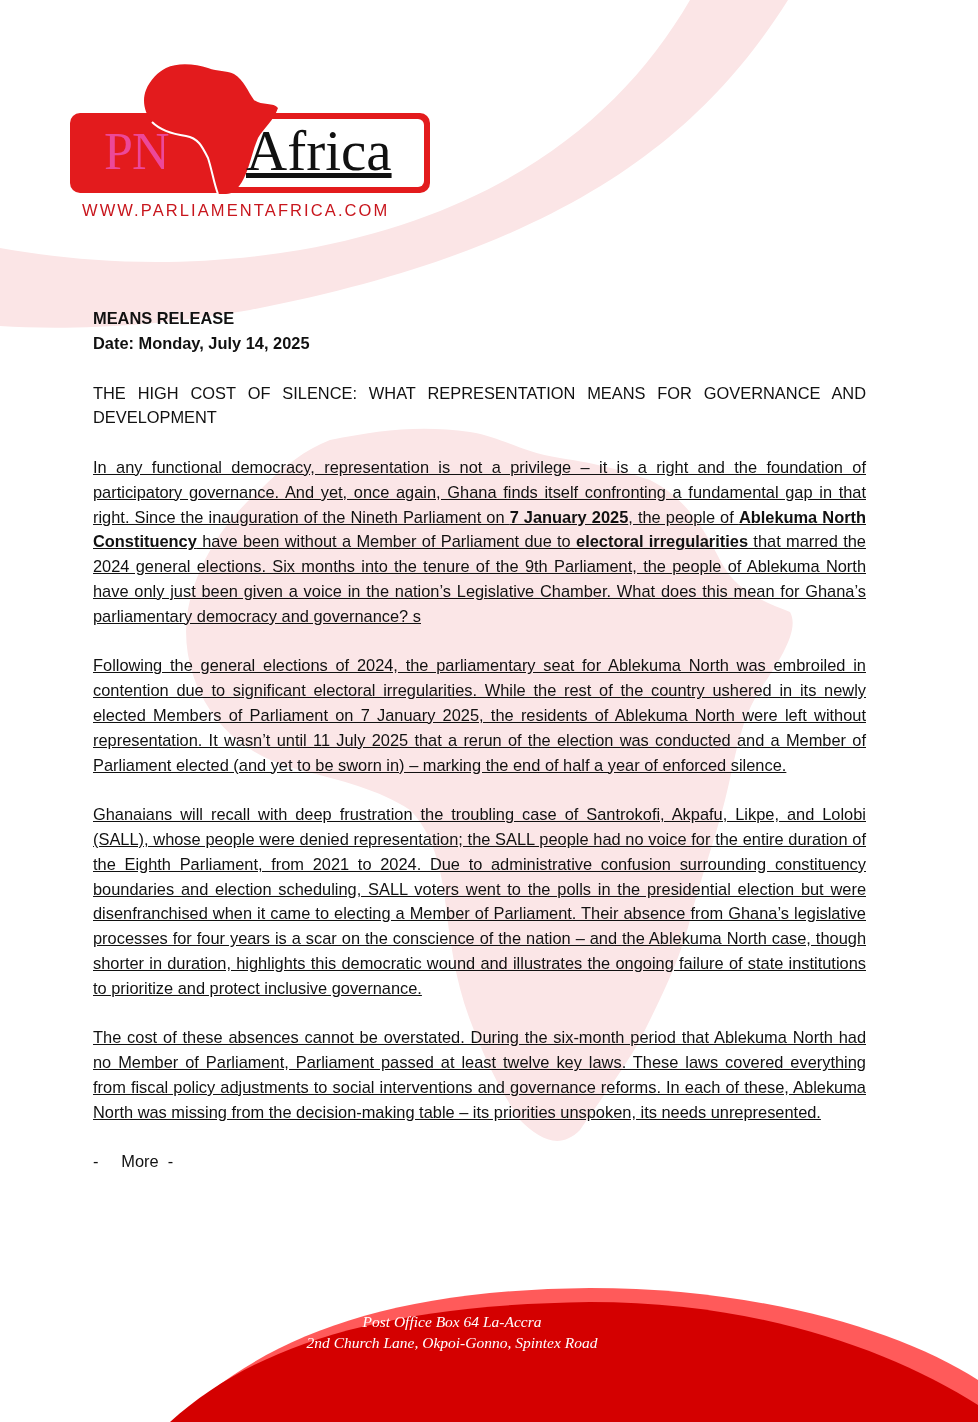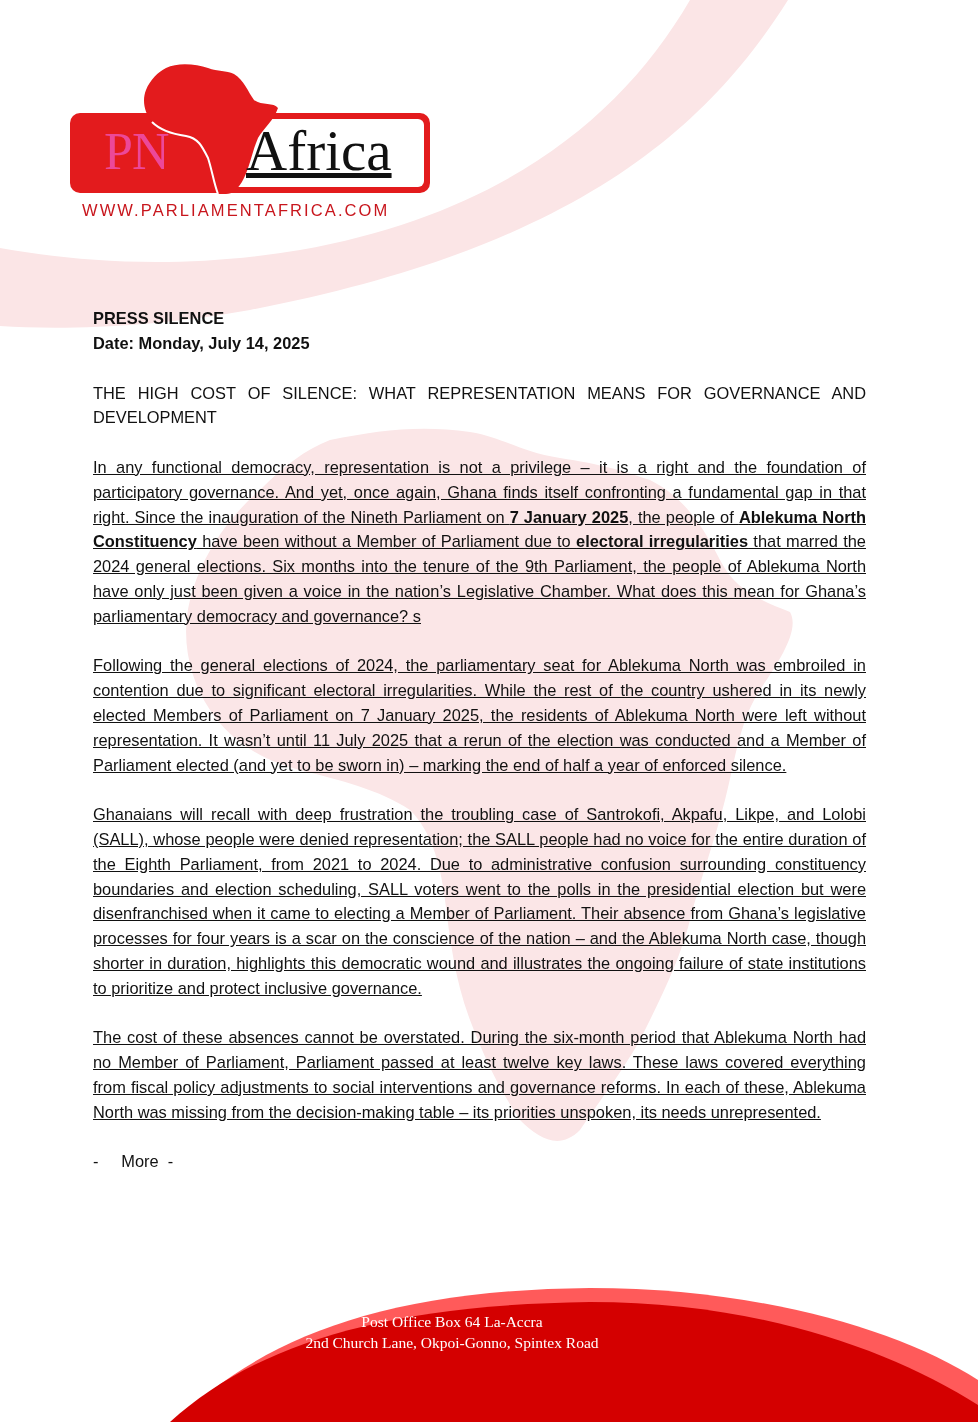--- a/index.html
+++ b/index.html
@@ -41,29 +41,29 @@
   <svg class="logo-map" viewBox="0 0 370 140" xmlns="http://www.w3.org/2000/svg">
     <path d="M 98 10 C 110 4, 128 6, 140 10 C 150 14, 158 12, 166 16 C 176 22, 180 34, 186 42 C 194 48, 206 44, 210 50 C 206 62, 196 70, 190 80 C 184 94, 182 108, 176 120 C 170 132, 164 136, 158 136 L 150 136 C 146 126, 144 112, 140 100 C 134 88, 130 80, 118 78 C 104 76, 92 72, 84 64 C 76 54, 74 42, 78 32 C 82 22, 90 14, 98 10 Z" fill="#e31b1d"></path>
     <path d="M 84 64 C 92 72, 104 76, 118 78 C 130 80, 134 88, 140 100 C 144 112, 146 126, 150 136" fill="none" stroke="#ffffff" stroke-width="2"></path>
   </svg>
   <div class="logo-pn">PN</div>
   <div class="logo-africa">Africa</div>
   <div class="logo-url">WWW.PARLIAMENTAFRICA.COM</div>
 </div>
 
 <div class="content">
-  <p class="hdr">PRESS SILENCE</p>
+  <p class="hdr">MEANS RELEASE</p>
   <p class="hdr">Date: Monday, July 14, 2025</p>
   <p class="title">THE HIGH COST OF SILENCE: WHAT REPRESENTATION MEANS FOR GOVERNANCE AND DEVELOPMENT</p>
 
   <p class="para"><span>In any functional democracy, representation is not a privilege – it is a right and the foundation of participatory governance. And yet, once again, Ghana finds itself confronting a fundamental gap in that right. Since the inauguration of the Nineth Parliament on </span><b>7 January 2025</b><span>, the people of </span><b>Ablekuma North Constituency</b><span> have been without a Member of Parliament due to </span><b>electoral irregularities</b><span> that marred the 2024 general elections. Six months into the tenure of the 9th Parliament, the people of Ablekuma North have only just been given a voice in the nation’s Legislative Chamber. What does this mean for Ghana’s parliamentary democracy and governance? s</span></p>
 
   <p class="para">Following the general elections of 2024, the parliamentary seat for Ablekuma North was embroiled in contention due to significant electoral irregularities. While the rest of the country ushered in its newly elected Members of Parliament on 7 January 2025, the residents of Ablekuma North were left without representation. It wasn’t until 11 July 2025 that a rerun of the election was conducted and a Member of Parliament elected (and yet to be sworn in) – marking the end of half a year of enforced silence.</p>
   <p class="para">Ghanaians will recall with deep frustration the troubling case of Santrokofi, Akpafu, Likpe, and Lolobi (SALL), whose people were denied representation; the SALL people had no voice for the entire duration of the Eighth Parliament, from 2021 to 2024. Due to administrative confusion surrounding constituency boundaries and election scheduling, SALL voters went to the polls in the presidential election but were disenfranchised when it came to electing a Member of Parliament. Their absence from Ghana’s legislative processes for four years is a scar on the conscience of the nation – and the Ablekuma North case, though shorter in duration, highlights this democratic wound and illustrates the ongoing failure of state institutions to prioritize and protect inclusive governance.</p>
   <p class="para">The cost of these absences cannot be overstated. During the six-month period that Ablekuma North had no Member of Parliament, Parliament passed at least twelve key laws. These laws covered everything from fiscal policy adjustments to social interventions and governance reforms. In each of these, Ablekuma North was missing from the decision-making table – its priorities unspoken, its needs unrepresented.</p>
 
   <p class="more"><span style="white-space:pre;">-     More  -</span></p>
 </div>
 
-<div class="footer-text" style="width:904px;">
+<div class="footer-text" style="width:904px;font-style:italic;">
   <div>Post Office Box 64 La-Accra</div>
   <div>2nd Church Lane, Okpoi-Gonno, Spintex Road</div>
 </div>
 
 </body></html>

